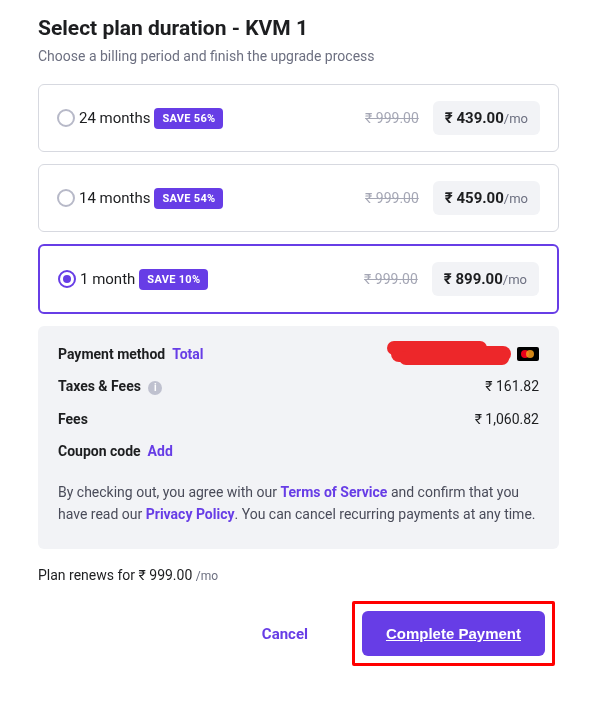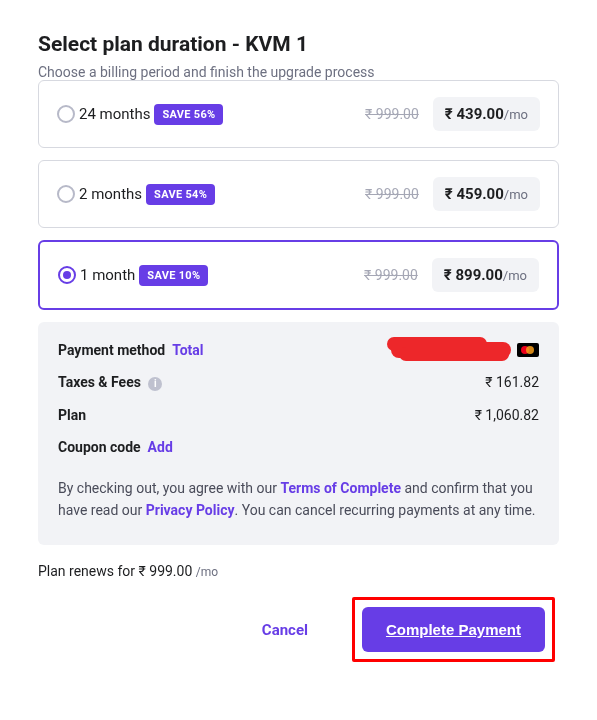--- a/index.html
+++ b/index.html
@@ -1,19 +1,19 @@
 <!DOCTYPE html>
 <html><head>
 <meta charset="utf-8">
 <style>
   *{box-sizing:border-box;margin:0;padding:0;}
   body{font-family:-apple-system,BlinkMacSystemFont,"Segoe UI",Roboto,Arial,sans-serif;background:#fff;width:597px;height:720px;overflow:hidden;color:#1d1e20;}
-  .modal{background:#fff;border-radius:12px;padding:32px 38px 20px 38px;height:100%;position:relative;}
+  .modal{background:#fff;border-radius:12px;padding:16px 38px 20px 38px;height:100%;position:relative;}
   .title{font-size:21px;font-weight:700;margin-bottom:8px;}
-  .subtitle{font-size:14px;color:#6d7081;}
+  .subtitle{font-size:14px;color:#6d7081;margin-bottom:20px;}
   .plan-card{border:1px solid #d7d9e0;border-radius:6px;padding:16px 18px;margin-bottom:12px;display:flex;align-items:center;justify-content:space-between;cursor:pointer;}
   .plan-card.selected{border:2px solid #673de6;}
   .plan-left{display:flex;align-items:center;gap:4px;}
   .radio{width:18px;height:18px;border:2px solid #b7b9c8;border-radius:50%;flex-shrink:0;position:relative;}
   .radio.sel{border-color:#673de6;}
   .radio.sel::after{content:"";position:absolute;width:8px;height:8px;background:#673de6;border-radius:50%;top:3px;left:3px;}
   .plan-name{font-size:15px;color:#1d1e20;}
   .badge{background:#673de6;color:#fff;font-size:11px;font-weight:700;padding:4px 8px;border-radius:4px;letter-spacing:.3px;}
   .plan-right{display:flex;align-items:center;gap:14px;}
   .strike{color:#a5a7b5;text-decoration:line-through;font-size:14px;}
@@ -59,21 +59,21 @@
     </div>
     <div class="plan-right">
       <span class="strike">₹ 999.00</span>
       <span class="price-box"><b>₹ 439.00</b><span class="per">/mo</span></span>
     </div>
   </div>
 
   <div class="plan-card">
     <div class="plan-left">
       <span class="radio"></span>
-      <span class="plan-name">2 months</span>
+      <span class="plan-name">14 months</span>
       <span class="badge">SAVE 54%</span>
     </div>
     <div class="plan-right">
       <span class="strike">₹ 999.00</span>
       <span class="price-box"><b>₹ 459.00</b><span class="per">/mo</span></span>
     </div>
   </div>
 
   <div class="plan-card selected">
     <div class="plan-left">
@@ -98,32 +98,32 @@
       </div>
     </div>
     <div class="srow">
       <div>
         <span class="lbl">Taxes &amp; Fees</span>
         <span class="info-icon">i</span>
       </div>
       <span class="val">₹ 161.82</span>
     </div>
     <div class="srow">
-      <span class="lbl">Plan</span>
+      <span class="lbl">Fees</span>
       <span class="val">₹ 1,060.82</span>
     </div>
     <div class="srow" style="margin-bottom:0">
       <div>
         <span class="lbl">Coupon code</span>&nbsp;&nbsp;<span class="link">Add</span>
       </div>
       <span></span>
     </div>
 
     <p class="terms">
-      <span>By checking out, you agree with our </span><span class="link">Terms of Complete</span><span> and confirm that you have read our </span><span class="link">Privacy Policy</span><span>. You can cancel recurring payments at any time.</span>
+      <span>By checking out, you agree with our </span><span class="link">Terms of Service</span><span> and confirm that you have read our </span><span class="link">Privacy Policy</span><span>. You can cancel recurring payments at any time.</span>
     </p>
   </div>
 
   <p class="renew">
     <span>Plan renews for </span><span>₹ 999.00</span> <span class="per">/mo</span>
   </p>
 
   <div class="actions">
     <span class="cancel">Cancel</span>
     <span class="complete-wrap">

